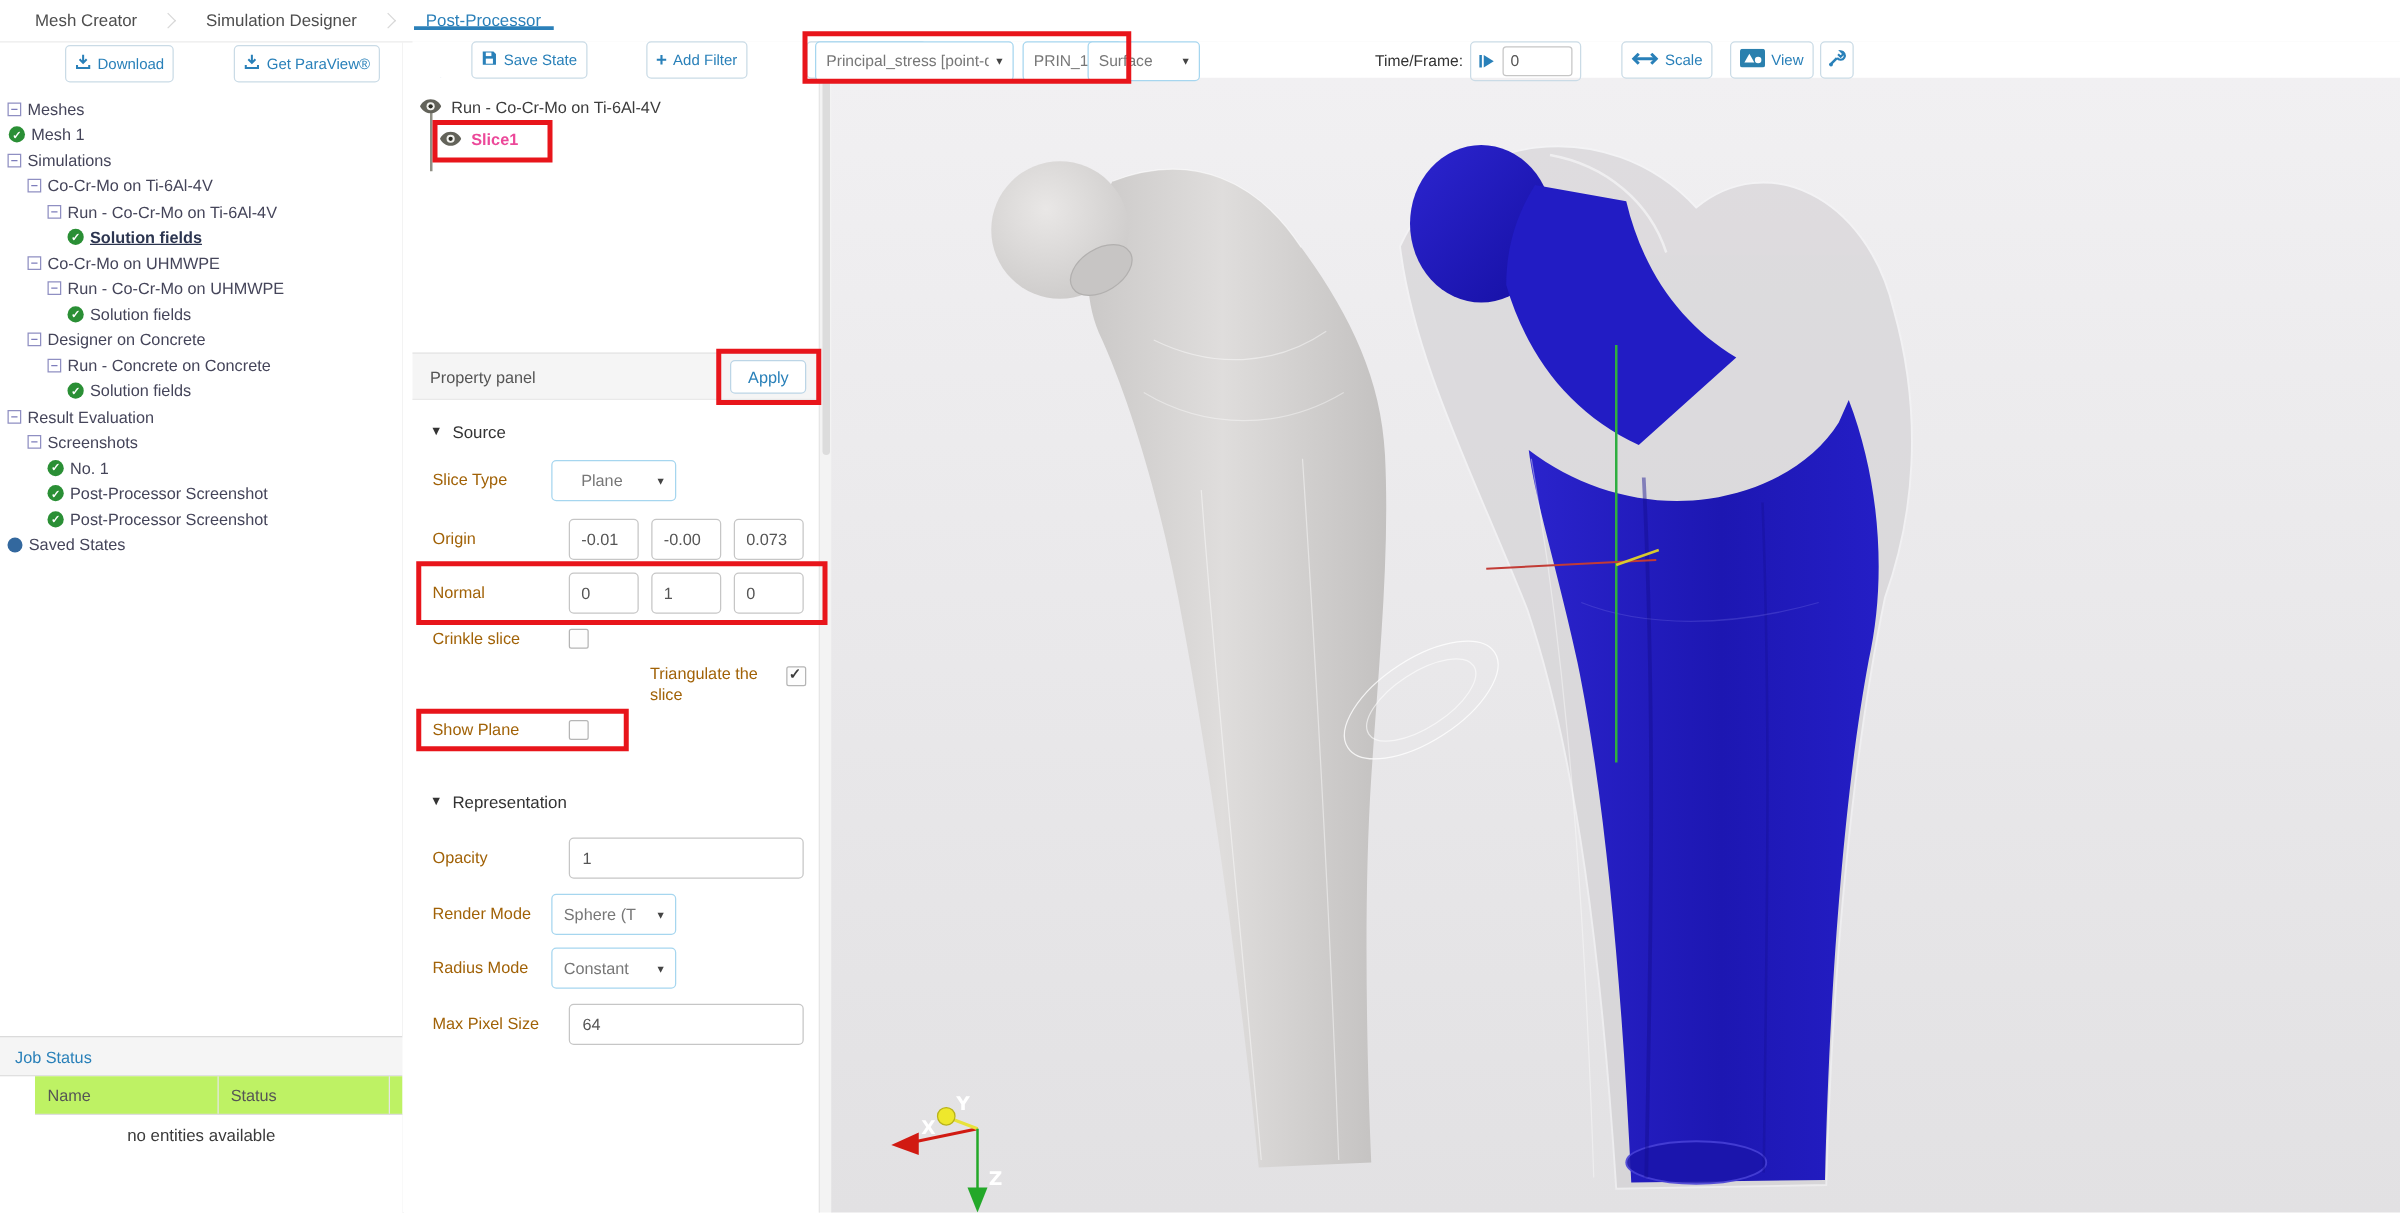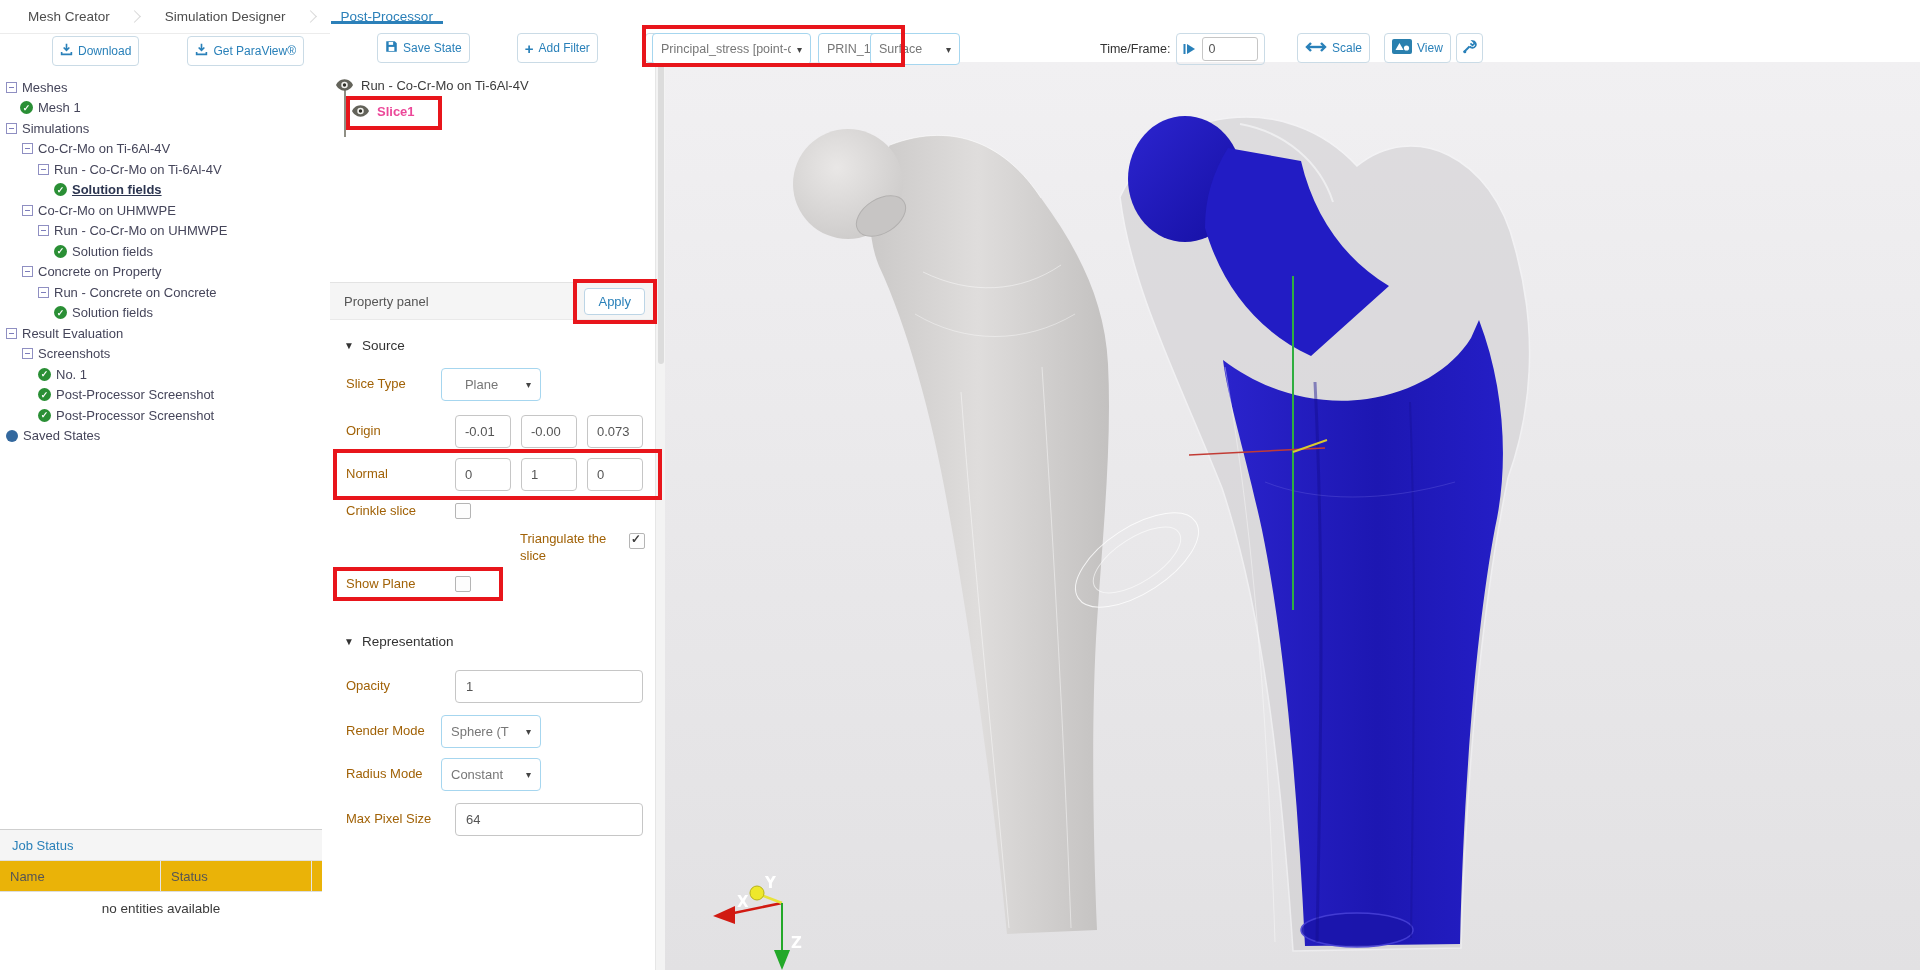--- a/index.html
+++ b/index.html
@@ -25,21 +25,21 @@
   .ic-collapse{width:9px;height:9px;border:1px solid #8f8fc2;background:linear-gradient(#7d7dbb,#7d7dbb) center/5px 1px no-repeat;}
   .ic-check{width:13px;height:13px;border-radius:50%;background:#2a8f35;position:relative;}
   .ic-check::after{content:"\2713";position:absolute;left:0;top:0;width:13px;height:13px;color:#fff;
     font-size:9px;font-weight:bold;display:flex;align-items:center;justify-content:center;}
   .ic-dot{width:12px;height:12px;border-radius:50%;background:#33689e;}
   .tlabel.sel{font-weight:bold;text-decoration:underline;color:#2c3550;}
   
   .jobstatus{position:absolute;left:0;right:0;bottom:0;height:140px;border-top:1px solid #cfcfcf;background:#fff;}
   .js-header{height:30px;display:flex;align-items:center;padding-left:12px;color:#2980b9;background:#f5f5f5;
     border-bottom:1px solid #e0e0e0;}
-  .js-cols{display:flex;height:30px;background:#eab308;border-bottom:1px solid #ddd;}
+  .js-cols{display:flex;height:30px;background:#bef264;border-bottom:1px solid #ddd;margin-left:28px;}
   .js-col{display:flex;align-items:center;padding-left:10px;color:#555;border-right:1px solid #e5e5e5;}
   .js-col.c1{width:150px;}.js-col.c2{width:140px;}.js-col.c3{flex:1;border-right:none;}
   .js-empty{text-align:center;margin-top:9px;color:#3a3a3a;font-size:13.5px;}
   
   .splitter{position:absolute;left:322px;top:33px;width:8px;bottom:0;background:#fff;cursor:col-resize;}
   .midscroll{position:absolute;left:655px;top:62px;width:10px;bottom:0;background:#f3f3f3;border-left:1px solid #e6e6e6;}
   .midscroll::after{content:"";position:absolute;left:2px;top:2px;width:6px;height:300px;background:#dcdcdc;border-radius:3px;}
   
   .toolbar{position:absolute;left:330px;top:33px;right:0;height:29px;background:#fff;z-index:2;}
   .toolbar .flow{position:absolute;left:3px;top:0;display:flex;align-items:center;gap:3px;}
@@ -141,21 +141,21 @@
           </svg></span>
     </button>
   </div>
 
   <div class="tree">
 
   <div class="tree-row" style="padding-left: 6px;">
         <span class="ticon ic-collapse"></span>
         <span class="tlabel">Meshes</span>
       </div>
-      <div class="tree-row" style="padding-left: 20px;">
+      <div class="tree-row" style="padding-left: 7px;">
         <span class="ticon ic-check"></span>
         <span class="tlabel">Mesh 1</span>
       </div>
       <div class="tree-row" style="padding-left: 6px;">
         <span class="ticon ic-collapse"></span>
         <span class="tlabel">Simulations</span>
       </div>
       <div class="tree-row" style="padding-left: 22px;">
         <span class="ticon ic-collapse"></span>
         <span class="tlabel">Co-Cr-Mo on Ti-6Al-4V</span>
@@ -175,21 +175,21 @@
       <div class="tree-row" style="padding-left: 38px;">
         <span class="ticon ic-collapse"></span>
         <span class="tlabel">Run - Co-Cr-Mo on UHMWPE</span>
       </div>
       <div class="tree-row" style="padding-left: 54px;">
         <span class="ticon ic-check"></span>
         <span class="tlabel">Solution fields</span>
       </div>
       <div class="tree-row" style="padding-left: 22px;">
         <span class="ticon ic-collapse"></span>
-        <span class="tlabel">Concrete on Property</span>
+        <span class="tlabel">Designer on Concrete</span>
       </div>
       <div class="tree-row" style="padding-left: 38px;">
         <span class="ticon ic-collapse"></span>
         <span class="tlabel">Run - Concrete on Concrete</span>
       </div>
       <div class="tree-row" style="padding-left: 54px;">
         <span class="ticon ic-check"></span>
         <span class="tlabel">Solution fields</span>
       </div>
       <div class="tree-row" style="padding-left: 6px;">

